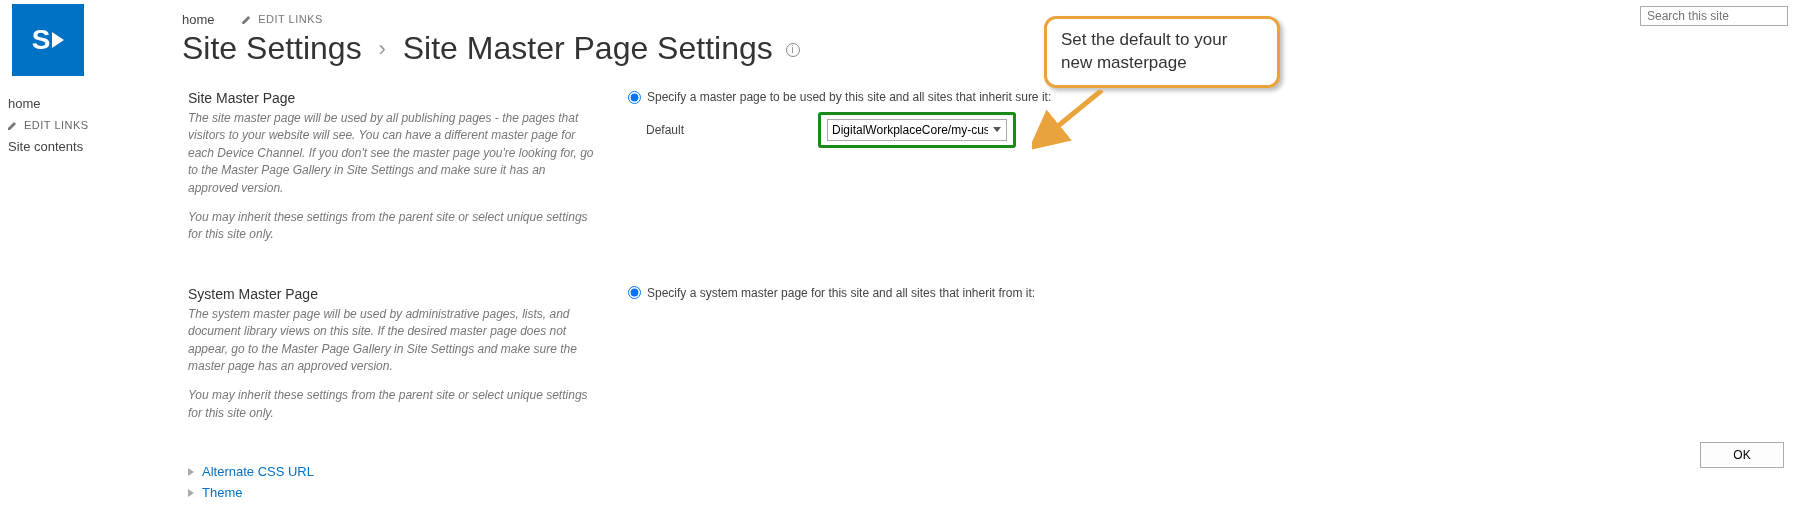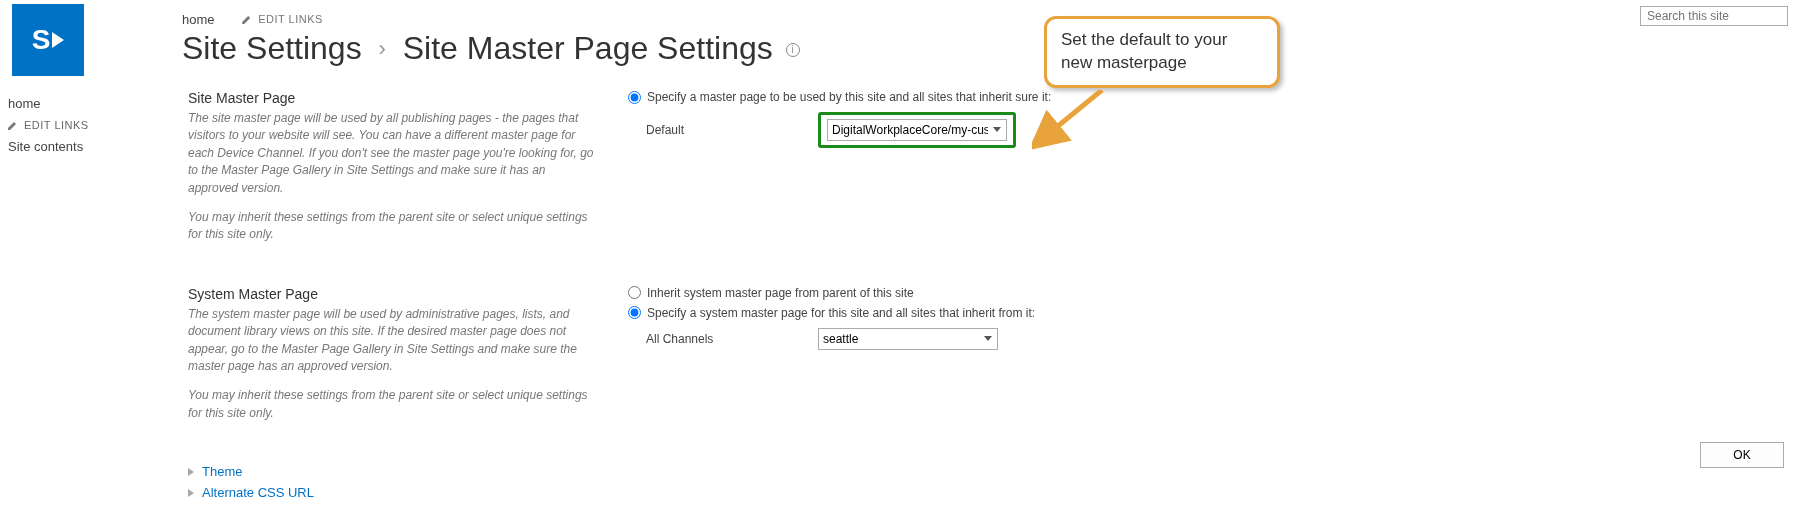--- a/index.html
+++ b/index.html
@@ -201,47 +201,34 @@
   </div>
 
   <div class="section">
     <div class="section-left">
       <div class="section-heading">System Master Page</div>
       <div class="section-desc">The system master page will be used by administrative pages, lists, and document library views on this site. If the desired master page does not appear, go to the Master Page Gallery in Site Settings and make sure the master page has an approved version.</div>
       <div class="section-desc">You may inherit these settings from the parent site or select unique settings for this site only.</div>
     </div>
     <div class="section-right">
       <div class="radio-row">
-        <input type="radio" name="sysMaster" style="">
-        <span>Inherit system master page from parent of this site</span>
-      </div>
-      <div class="radio-row">
         <input type="radio" name="sysMaster" checked="" style="">
         <span>Specify a system master page for this site and all sites that inherit from it:</span>
       </div>
-      <div class="field-row">
-        <div class="field-label">All Channels</div>
-        <span class="select-wrap">
-          <select class="select">
-            <option>seattle</option>
-          </select>
-          <span class="select-caret"></span>
-        </span>
-      </div>
     </div>
   </div>
 
   <div class="expand-links">
     <div class="expand-link">
       <span class="expand-tri"></span>
-      <span>Theme</span>
+      <span>Alternate CSS URL</span>
     </div>
     <div class="expand-link">
       <span class="expand-tri"></span>
-      <span>Alternate CSS URL</span>
+      <span>Theme</span>
     </div>
   </div>
 </div>
 
 <div class="callout">
   <span>Set the default to your new masterpage</span>
 </div>
 <svg class="callout-arrow" width="100" height="70">
   <defs>
     <marker id="ah" markerWidth="8" markerHeight="8" refX="6" refY="4" orient="auto">

